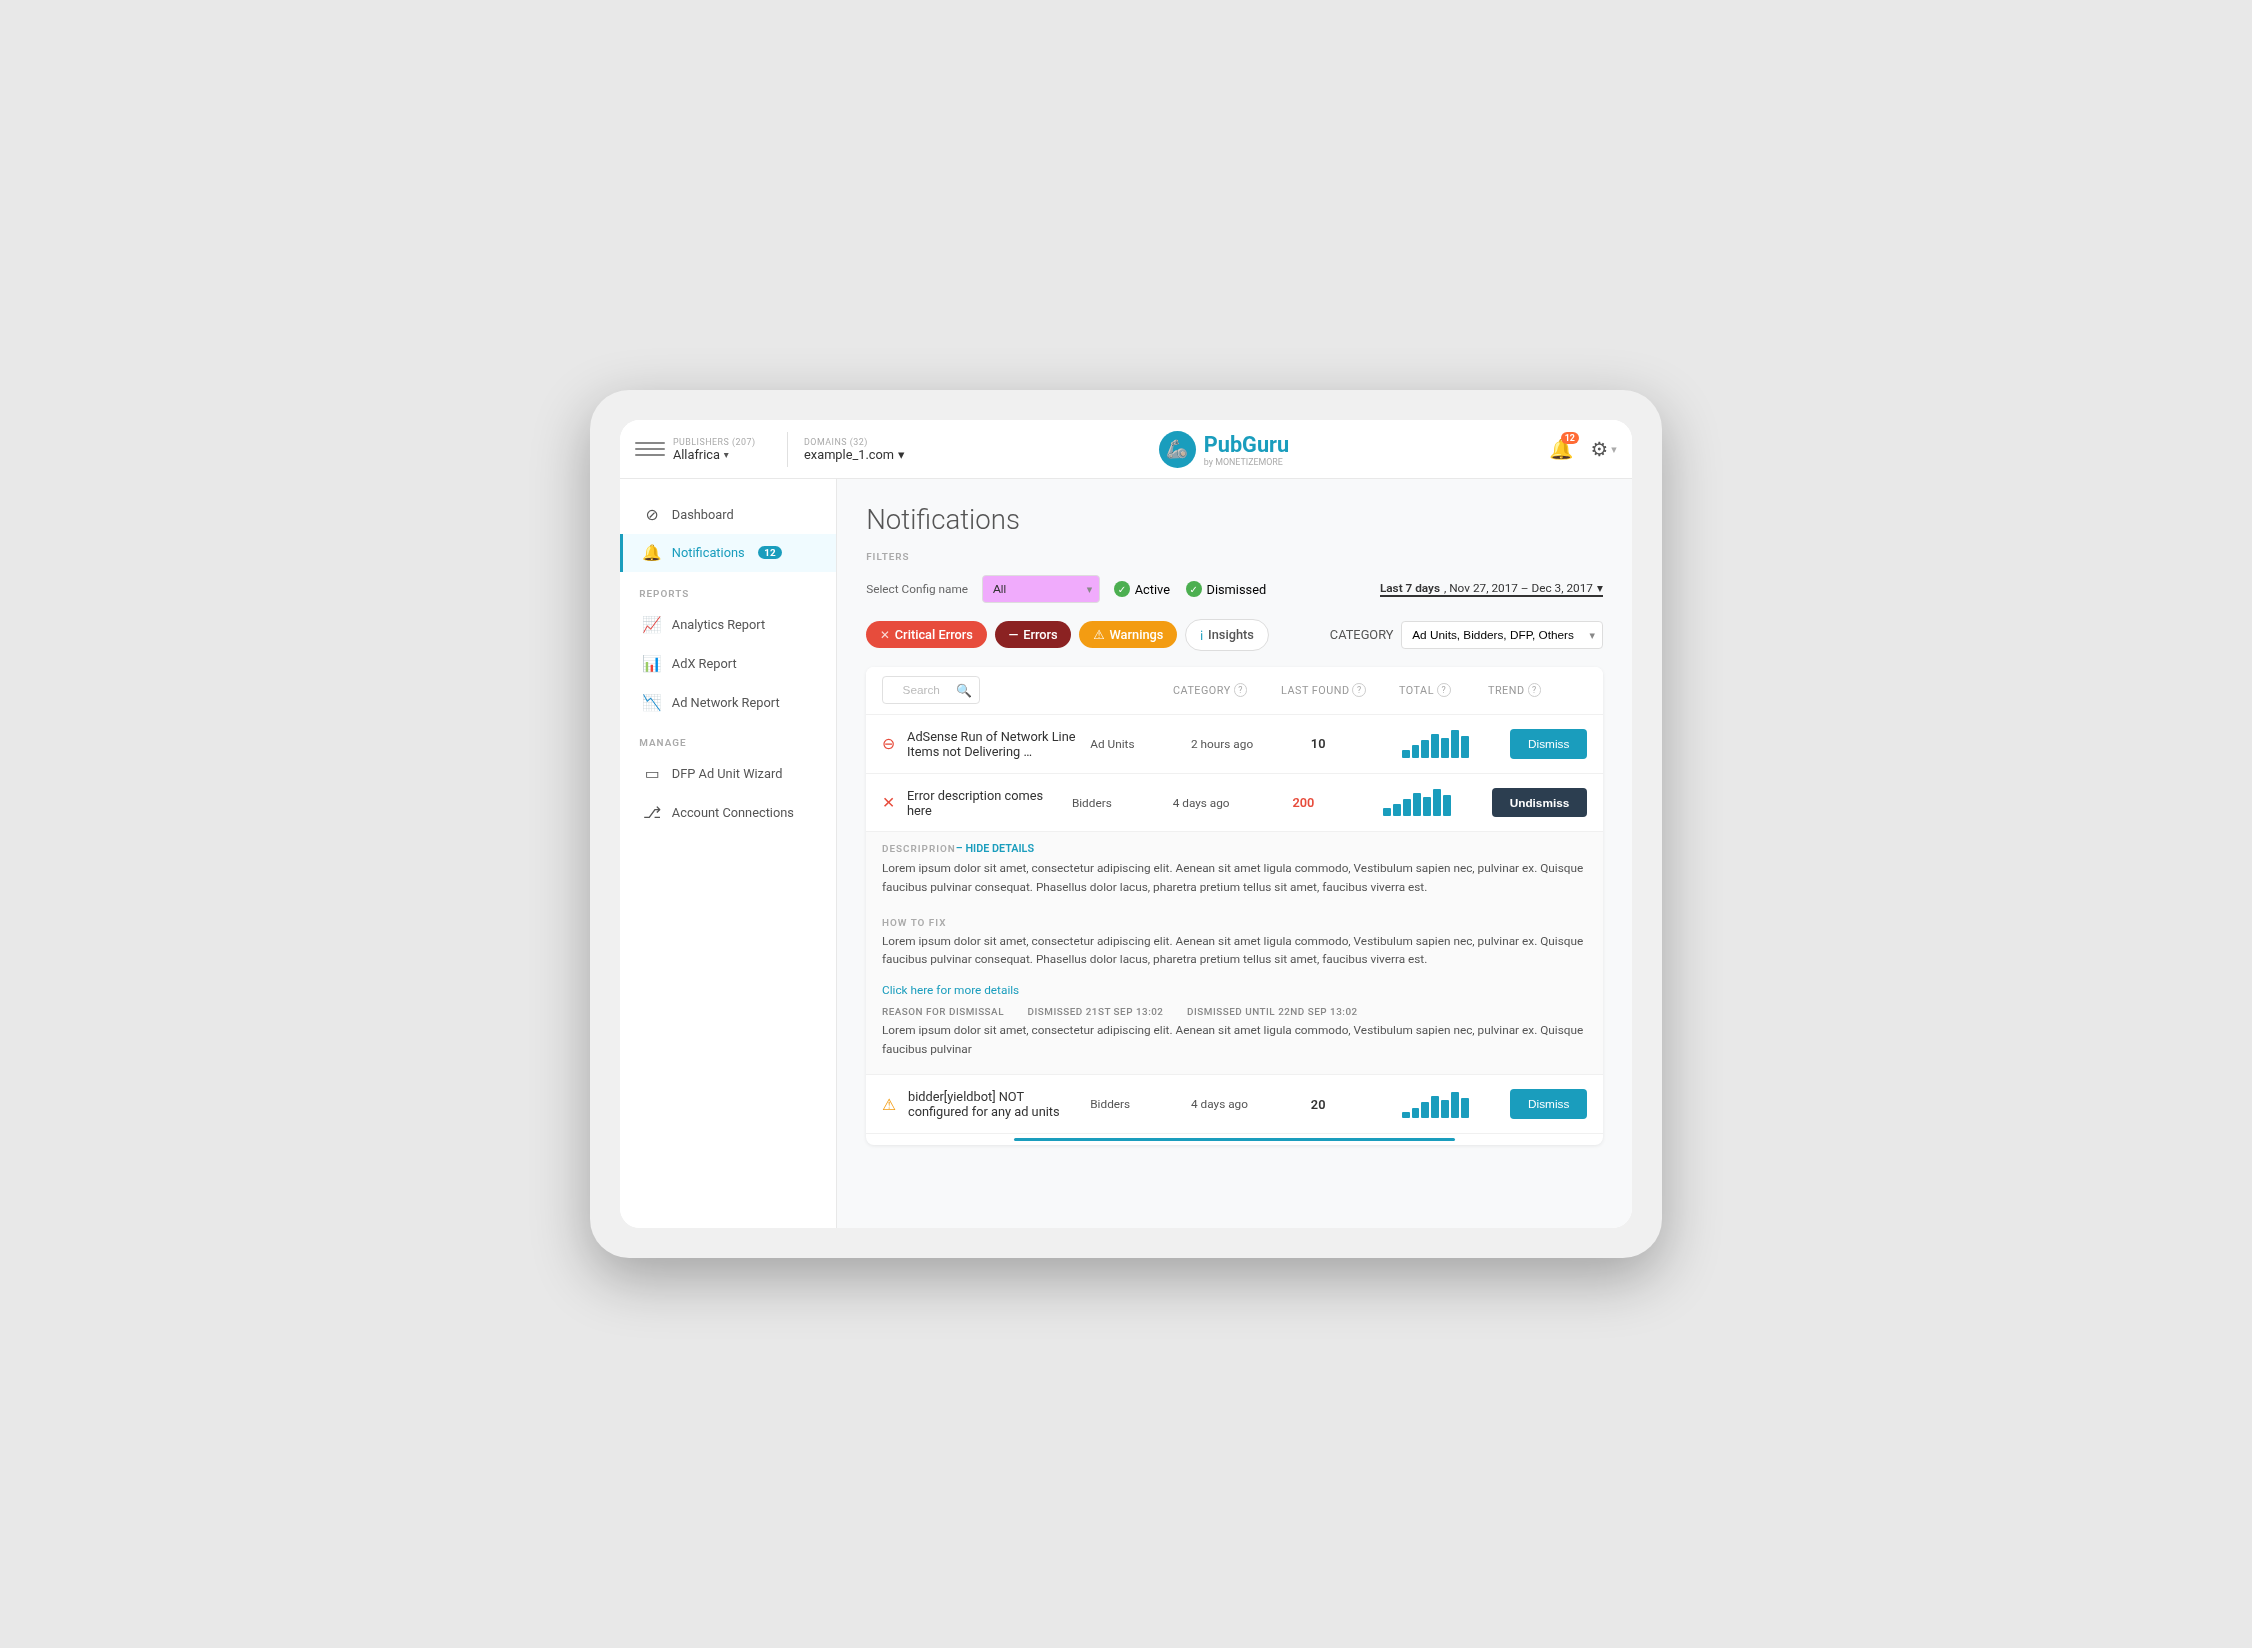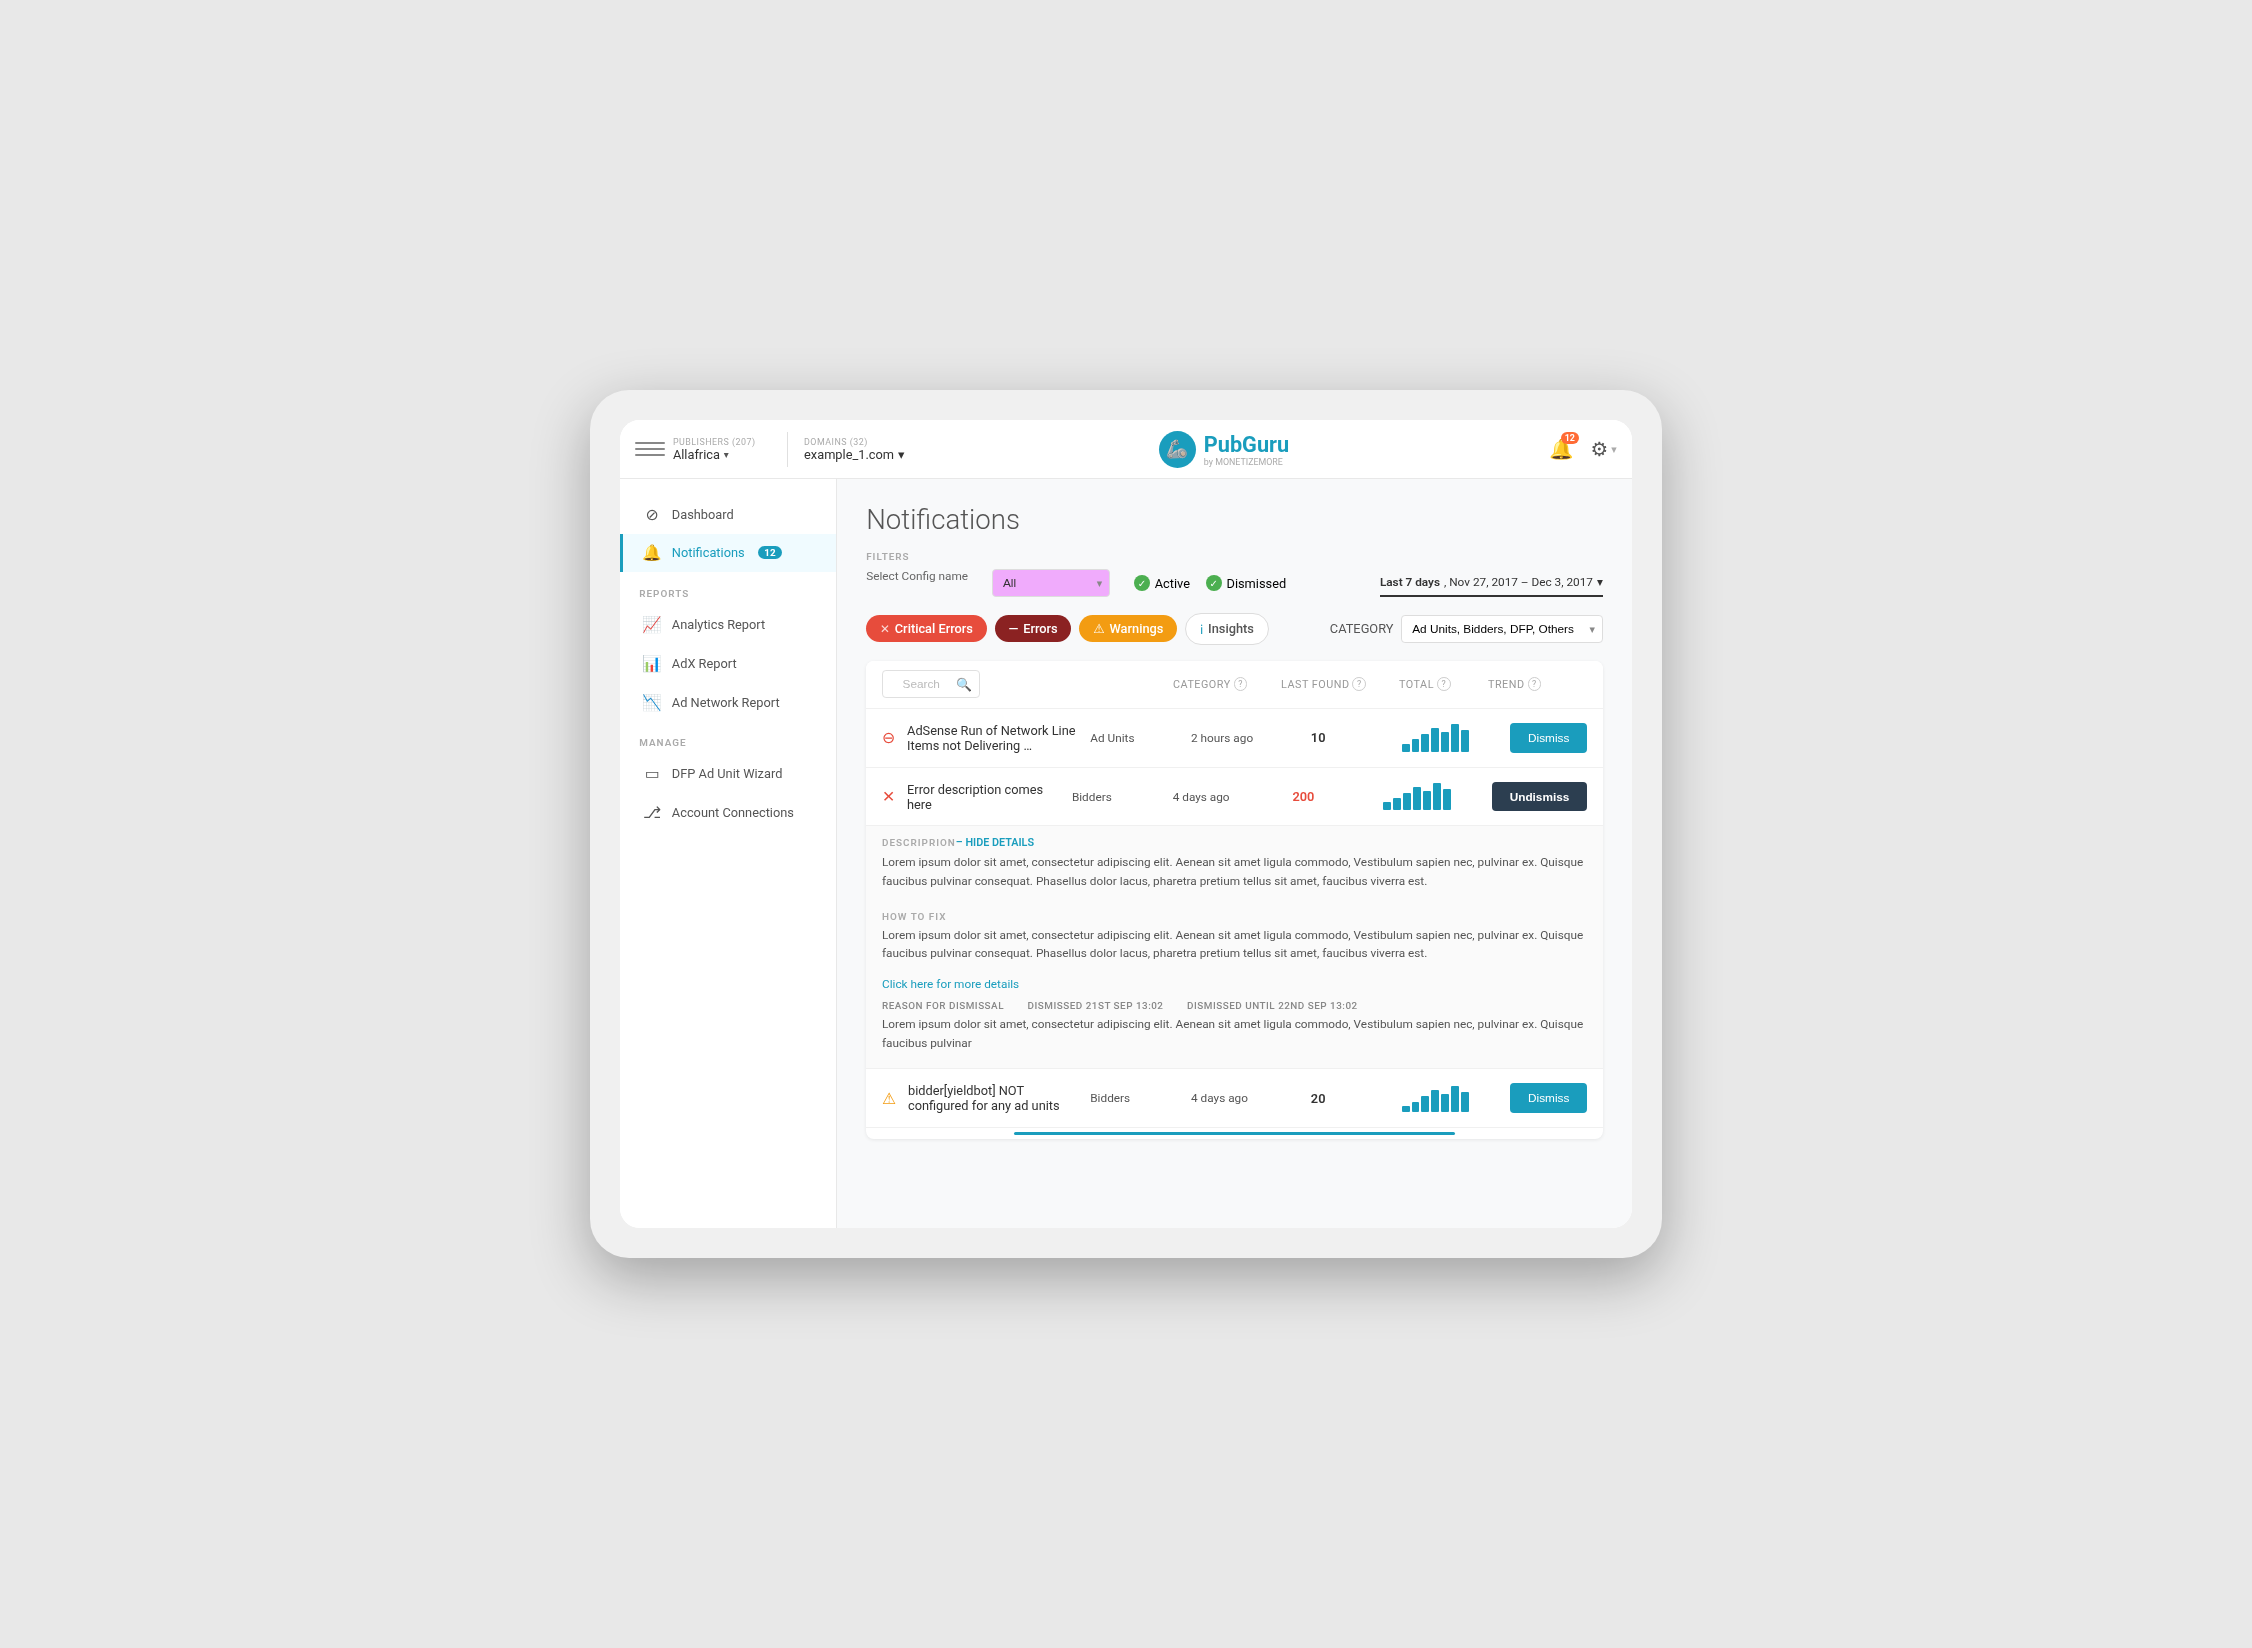--- a/index.html
+++ b/index.html
@@ -235,25 +235,26 @@
       font-weight: 300;
       color: #555;
       margin-bottom: 15.8px;
     }
     .filters-label {
       font-size: 9.9px;
       font-weight: 600;
       color: #aaa;
       text-transform: uppercase;
       letter-spacing: 1px;
-      margin-bottom: 7px;
+      margin-bottom: 13px;
     }
     .filter-row {
       display: flex;
-      gap: 24px;
+      align-items: center;
+      gap: 14px;
       margin-bottom: 15.8px;
       flex-wrap: wrap;
     }
     .config-select-label {
       font-size: 11.8px;
       color: #666;
     }
     .config-select {
       border: 1px solid #ddd;
       border-radius: 3.9px;

